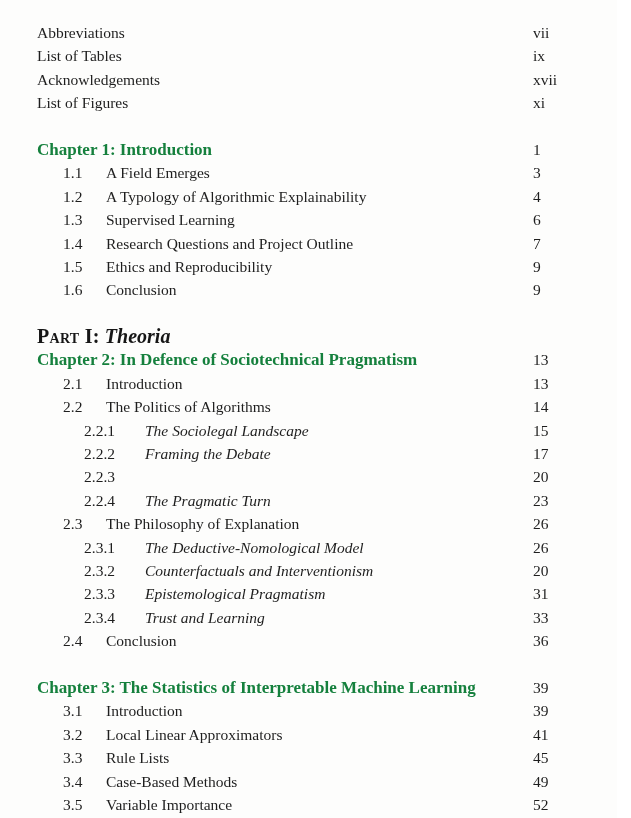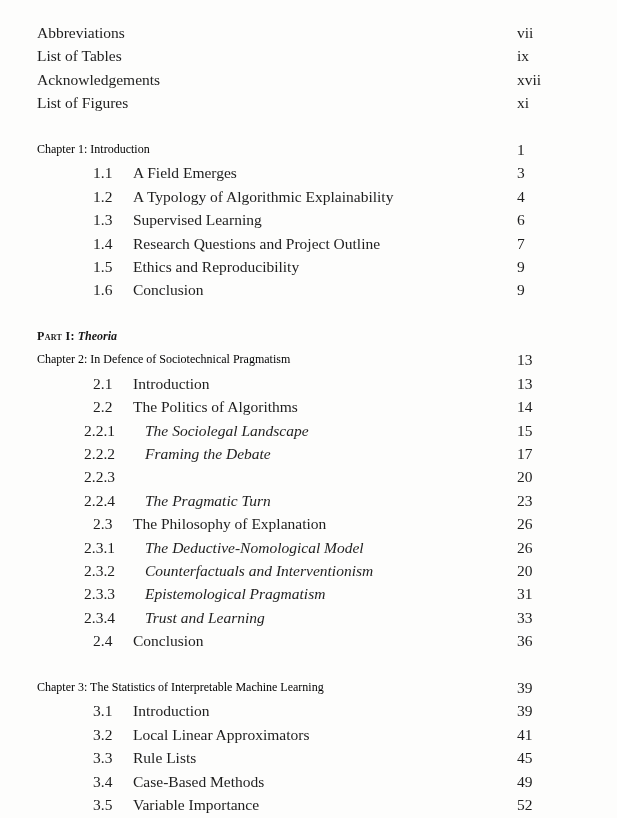--- a/index.html
+++ b/index.html
@@ -30,54 +30,54 @@
   .row.front .label {
     position: absolute;
     left: 37px;
     white-space: nowrap;
   }
 
   
   .row.chapter .heading {
     position: absolute;
     left: 37px;
-    font-weight: normal;
-    font-size: 12px;
-    color: #000000;
+    font-weight: bold;
+    font-size: 17px;
+    color: #15803d;
     white-space: nowrap;
   }
 
   
   .row.part .part-line {
     position: absolute;
     left: 37px;
     font-weight: bold;
-    font-size: 12px;
+    font-size: 20px;
     color: #161616;
     white-space: nowrap;
   }
   .part-prefix {
     font-variant: small-caps;
     letter-spacing: 0.3px;
   }
   .part-title {
     font-style: italic;
   }
 
   
   .row.entry .num   { position: absolute; white-space: nowrap; }
   .row.entry .title { position: absolute; white-space: nowrap; }
-  .row.entry.lv1 .num   { left: 93px; }
-  .row.entry.lv1 .title { left: 106px; margin-left: 27px; }
+  .row.entry.lv1 .num   { left: 63px; }
+  .row.entry.lv1 .title { left: 106px; }
   .row.entry.lv2 .num   { left: 84px; }
   .row.entry.lv2 .title { left: 145px; font-style: italic; }
 
   .page-num {
     position: absolute;
-    left: 517px;
+    left: 533px;
     white-space: nowrap;
   }
 </style>
 </head>
 <body>
 
 <div class="page">
   <div id="toc">
       <div class="row front">
     <span class="label">Abbreviations</span>

